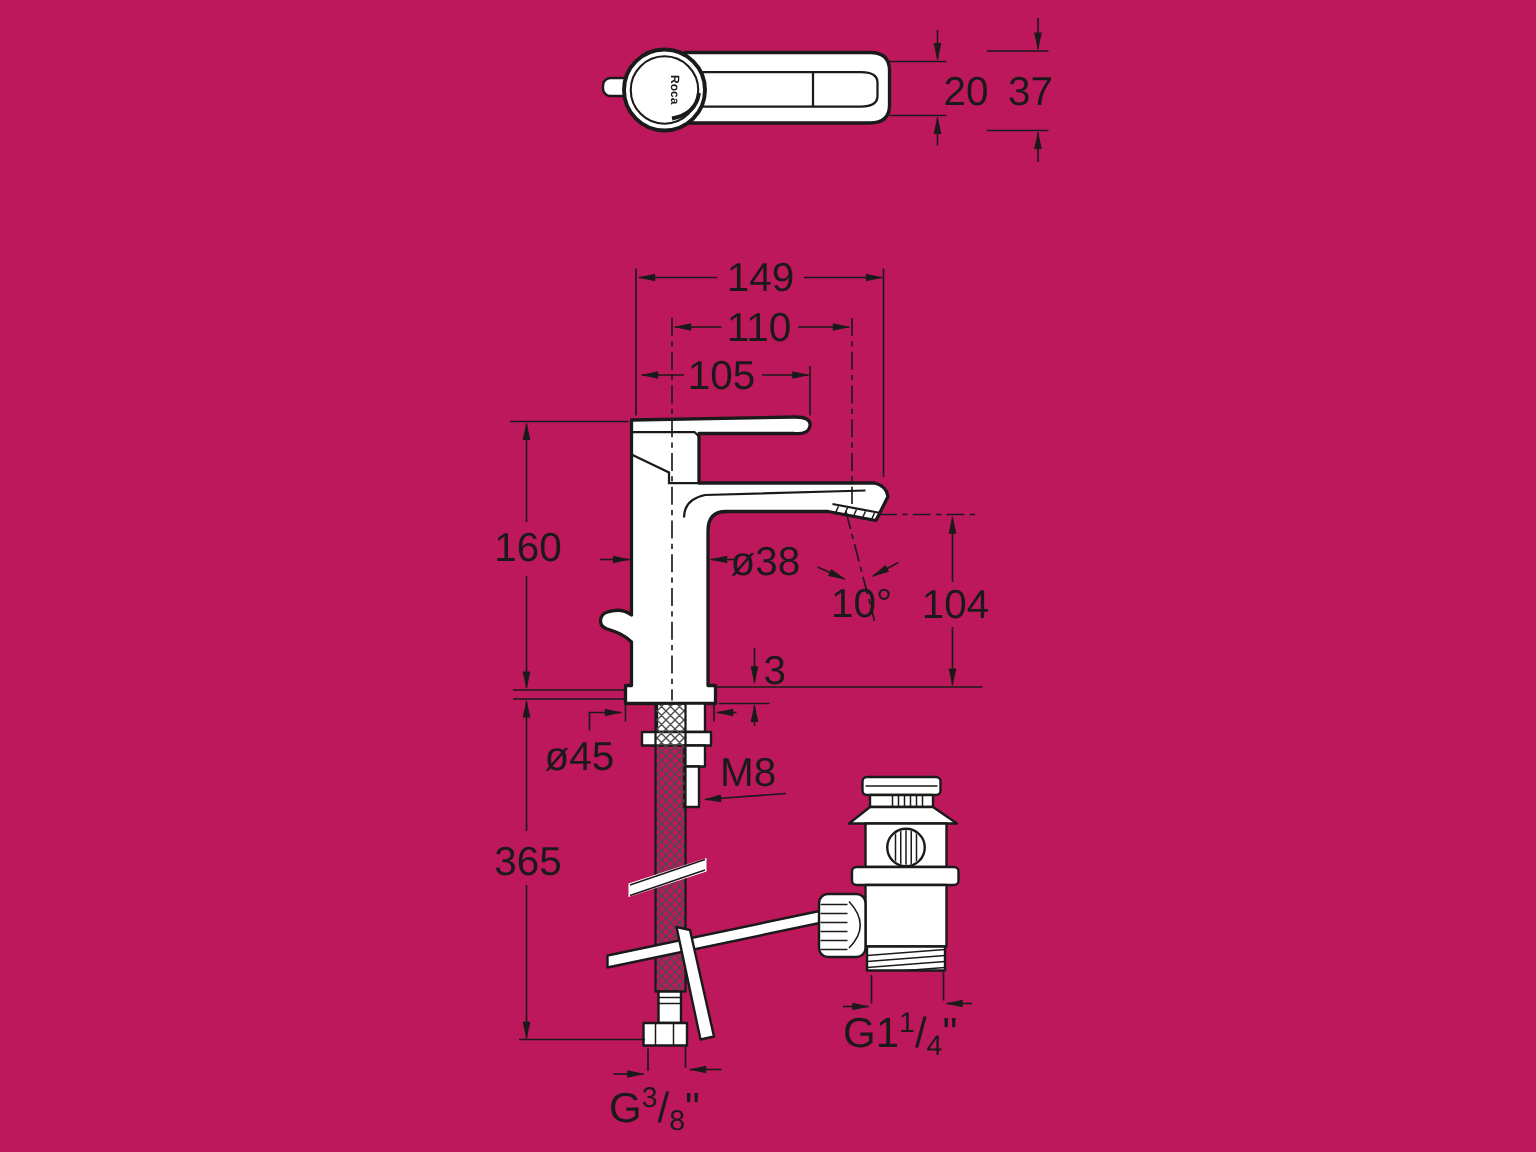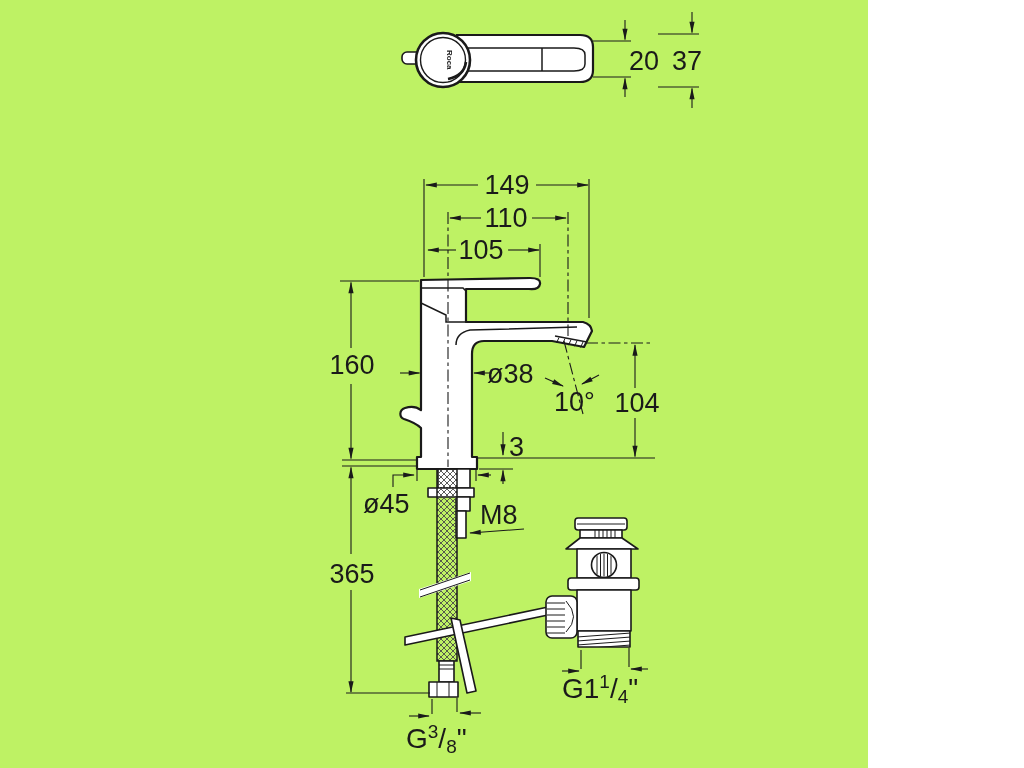--- a/index.html
+++ b/index.html
@@ -1,16 +1,16 @@
 <!DOCTYPE html>
 <html><head>
 <meta charset="utf-8">
 <style>
   html,body{margin:0;padding:0;background:#fff;}
-  .canvas{width:868px;height:768px;background:#bef264;position:relative;overflow:hidden;}
+  .canvas{width:1024px;height:768px;background:#be185d;position:relative;overflow:hidden;}
   svg{display:block;}
   text{font-family:"Liberation Sans","DejaVu Sans",sans-serif;fill:#1a1a1a;}
   .dimtxt{font-size:27px;}
   .outline{fill:#ffffff;stroke:#1a1a1a;stroke-width:2.2;stroke-linejoin:round;}
   .part{fill:#ffffff;stroke:#1a1a1a;stroke-width:1.6;stroke-linejoin:round;}
   .inner{fill:none;stroke:#1a1a1a;stroke-width:1.5;}
   .dim{stroke:#1a1a1a;stroke-width:1.1;fill:none;}
   .ext{stroke:#1a1a1a;stroke-width:1.1;fill:none;}
   .cline{stroke:#1a1a1a;stroke-width:1.1;fill:none;stroke-dasharray:12 3.5 3.5 3.5;}
   .thin{stroke:#1a1a1a;stroke-width:1;fill:none;}

